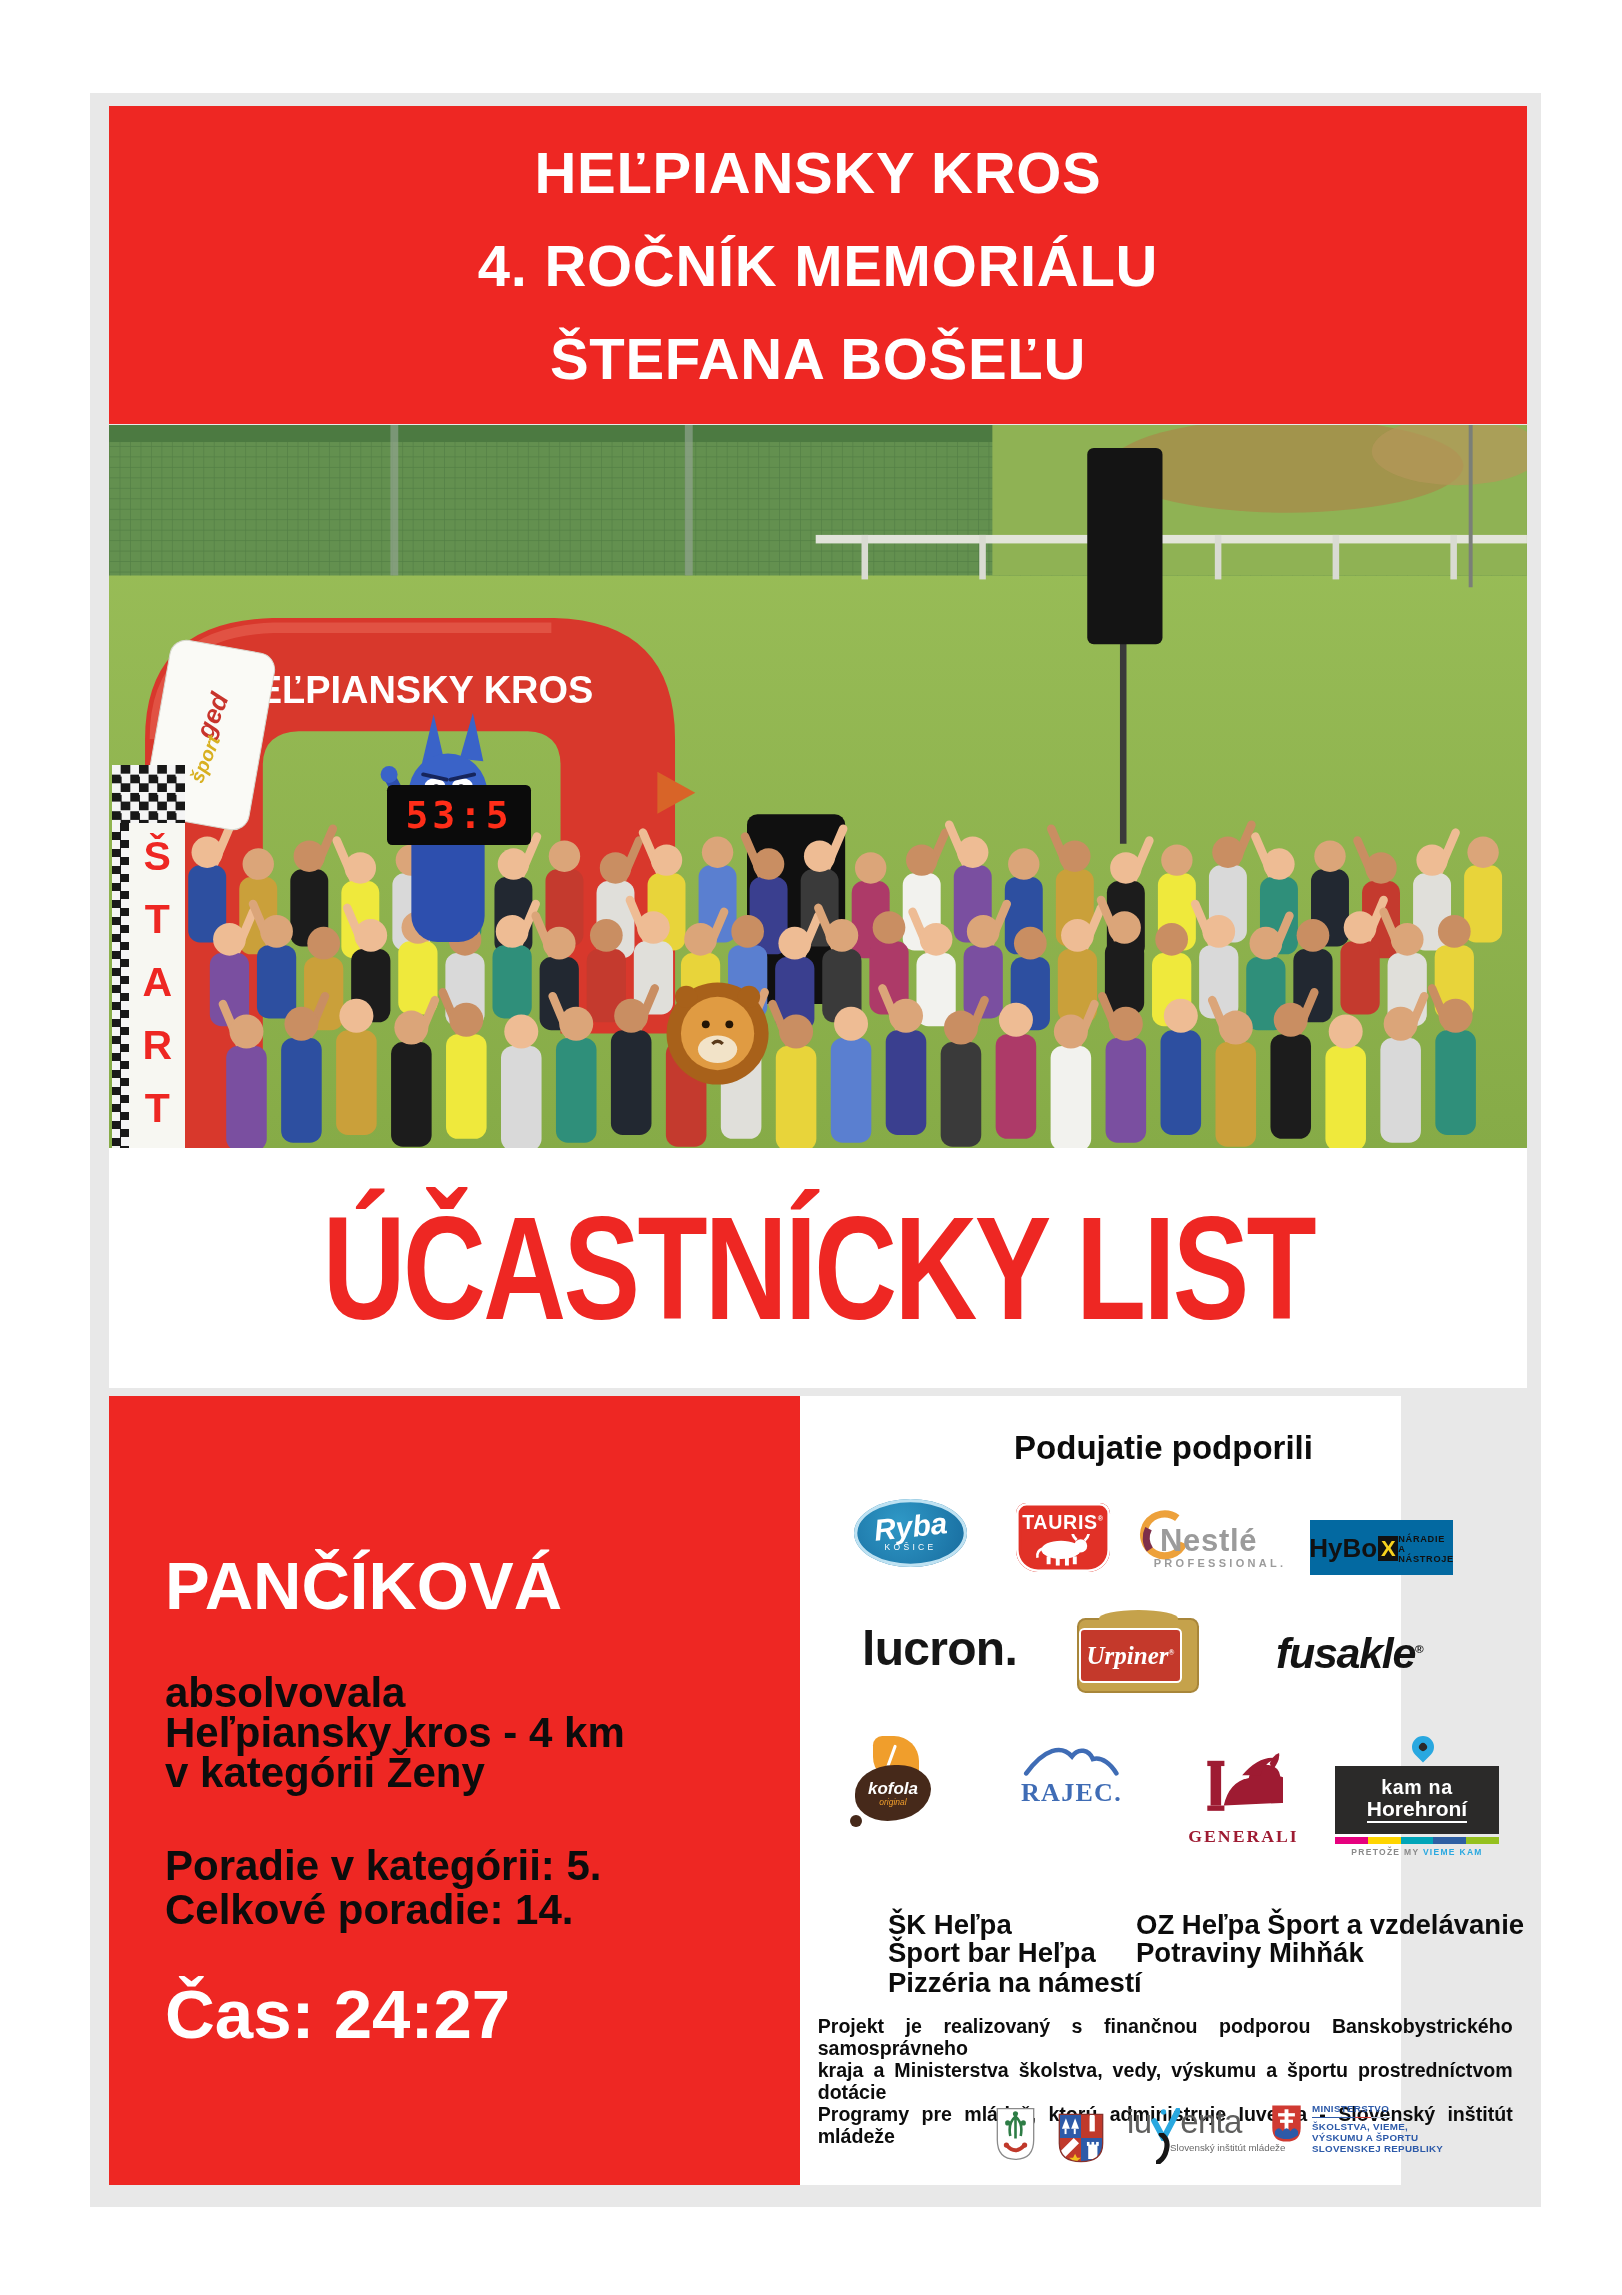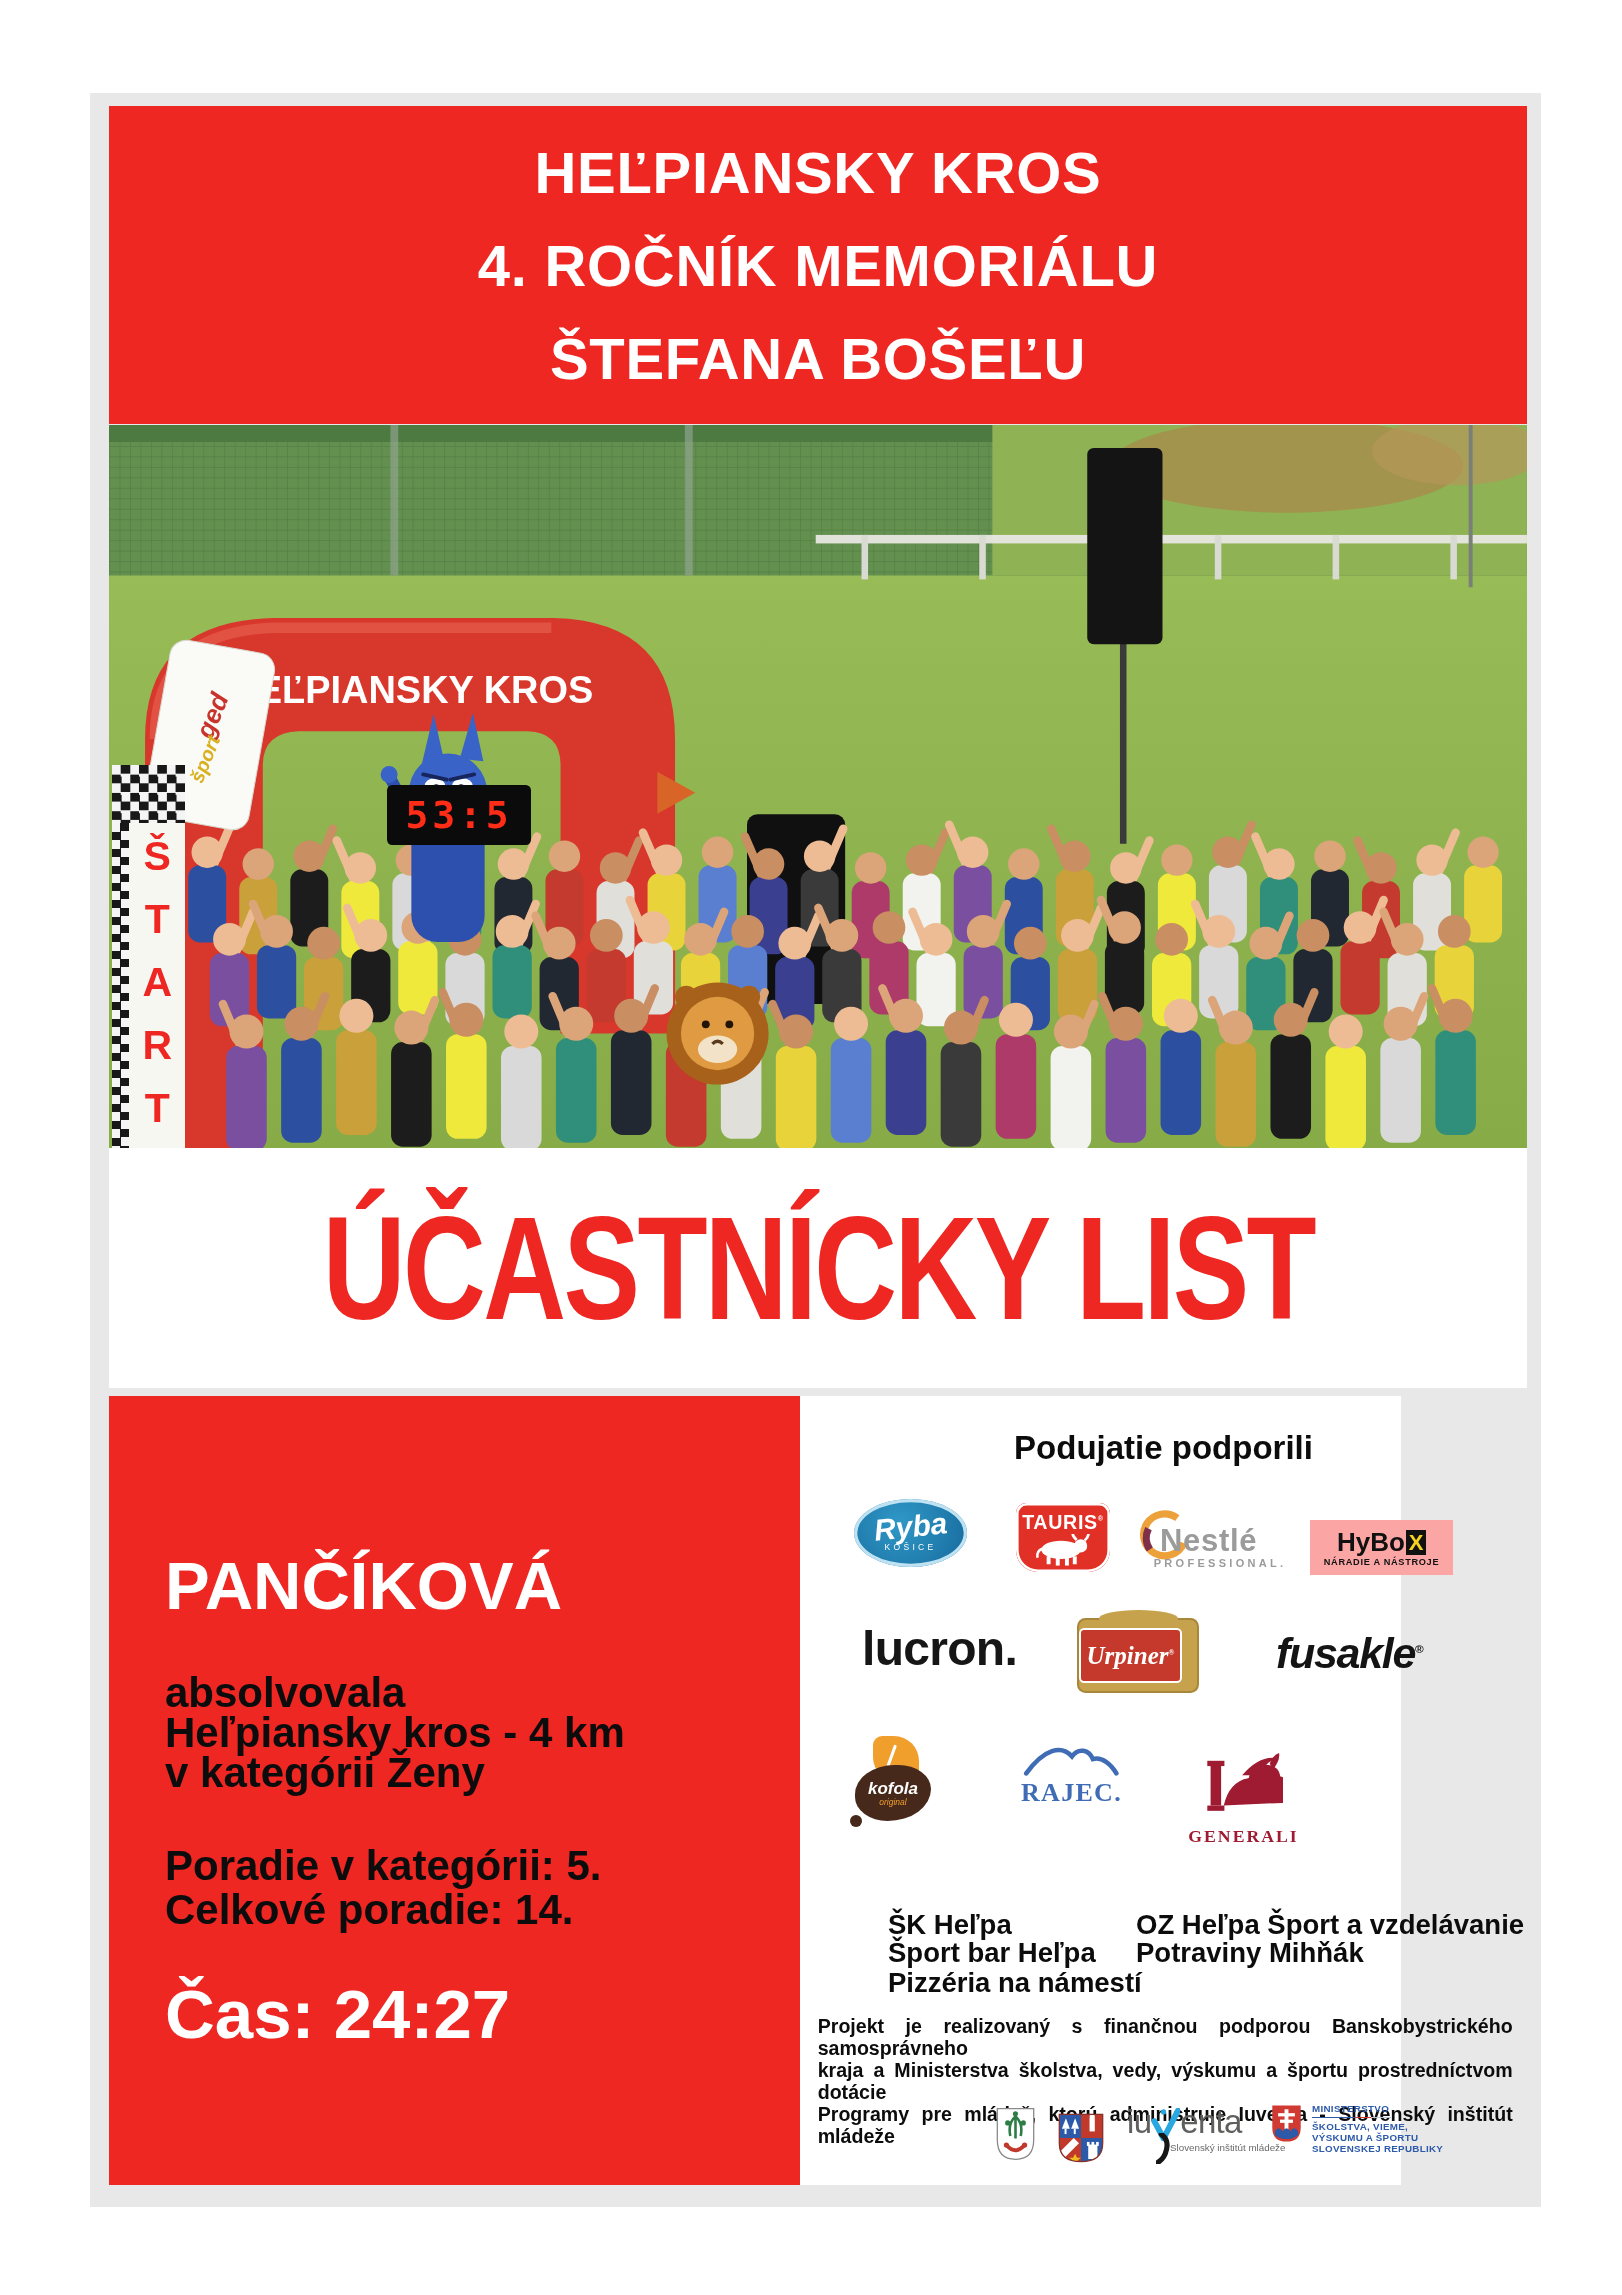--- a/index.html
+++ b/index.html
@@ -28,21 +28,21 @@
         display:flex;flex-direction:column;align-items:center;justify-content:center;box-shadow:inset 0 0 0 3.3px #bfe2f2;}
   .ryba .w1{color:#fff;font-style:italic;font-weight:bold;font-size:30px;line-height:26px;transform:rotate(-6deg);}
   .ryba .w2{color:#fff;font-size:8.5px;letter-spacing:3.3px;margin-top:1.3px;}
   .tauris{left:216px;top:107px;width:94px;height:69px;background:#e13127;border-radius:10.5px 10.5px 22px 22px;
           display:flex;flex-direction:column;align-items:center;box-shadow:inset 0 0 0 2.6px #fff, inset 0 0 0 5.2px #e13127;}
   .tauris .w1{color:#fff;font-weight:bold;font-size:19.6px;margin-top:7.9px;letter-spacing:0.7px;}
   .tauris sup{font-size:7.2px;}
   .nestle{left:338px;top:113px;width:144px;height:63px;}
   .nestle .w1{position:absolute;left:22px;top:14.4px;color:#9b9b9b;font-weight:bold;font-size:31px;letter-spacing:0.7px;}
   .nestle .w2{position:absolute;left:15.7px;top:48px;color:#9b9b9b;font-weight:bold;font-size:11px;letter-spacing:3.3px;}
-  .hybox{left:510px;top:124px;width:143px;height:55px;background:#fca5a5;display:flex;flex-direction:column;align-items:center;justify-content:center;}
+  .hybox{left:510px;top:124px;width:143px;height:55px;background:#0369a1;display:flex;flex-direction:row;align-items:center;justify-content:center;}
   .hybox .row{font-weight:bold;font-size:26px;color:#111;line-height:26px;display:flex;align-items:flex-end;}
   .hybox .boxed{display:inline-block;background:#111;color:#f7d21e;padding:0 2.6px;margin-left:1.3px;font-size:22px;line-height:25px;}
   .hybox .sub{font-size:9.2px;font-weight:bold;color:#111;letter-spacing:0.7px;margin-top:2px;}
   .lucron{left:62px;top:225px;font-size:48px;font-weight:bold;color:#161616;letter-spacing:-0.7px;}
   .urpiner{left:279px;top:224px;width:118px;height:71px;background:#c5a24b;border-radius:6.5px;box-shadow:0 0 0 2px #a8863a;
            display:flex;align-items:center;}
   .urpiner .crest{position:absolute;top:-10.5px;left:19.6px;width:79px;height:17px;background:#c5a24b;border-radius:50% 50% 0 0;}
   .urpiner .inner{position:relative;width:99px;height:51px;background:#c4392b;border:2px solid #fff;border-radius:5.2px;
            display:flex;align-items:center;justify-content:center;}
   .urpiner .w1{color:#fff;font-family:"Liberation Serif",serif;font-style:italic;font-weight:bold;font-size:25px;}
@@ -642,20 +642,32 @@
           <rect x="5" y="24" width="26" height="8"></rect>
           <rect x="5" y="92" width="26" height="8"></rect>
           <path d="M30,92 q8,-36 38,-42 q4,-20 24,-20 q22,0 24,18 q14,2 14,16 l0,14 q0,10 -12,10 z"></path>
           <path d="M58,46 q26,-30 52,-26 q-20,8 -24,26 z"></path>
           <path d="M104,38 q12,-14 10,-26 q-10,4 -14,16 z"></path>
         </g>
       </svg>
       <div class="w1">GENERALI</div>
     </div>
 
+    <div class="abs kamna">
+      <div class="box">
+        <div class="l1">kam na</div>
+        <div class="l2">Horehroní</div>
+      </div>
+      <div class="pin"></div>
+      <div class="stripe"></div>
+      <div class="tag">
+        <span class="tg">PRETOŽE MY</span>
+        <span class="tb">VIEME KAM</span>
+      </div>
+    </div>
 
     <div class="partner" style="left:88px;top:513px;">ŠK Heľpa</div>
     <div class="partner" style="left:88px;top:541px;">Šport bar Heľpa</div>
     <div class="partner" style="left:88px;top:571px;">Pizzéria na námestí</div>
     <div class="partner" style="left:336px;top:513px;">OZ Heľpa Šport a vzdelávanie</div>
     <div class="partner" style="left:336px;top:541px;">Potraviny Mihňák</div>
 
     <div class="abs" style="left:17.7px;top:619px;">
       <div class="funding-line">Projekt je realizovaný s finančnou podporou Banskobystrického samosprávneho</div>
       <div class="funding-line">kraja a Ministerstva školstva, vedy, výskumu a športu prostredníctvom dotácie</div>

